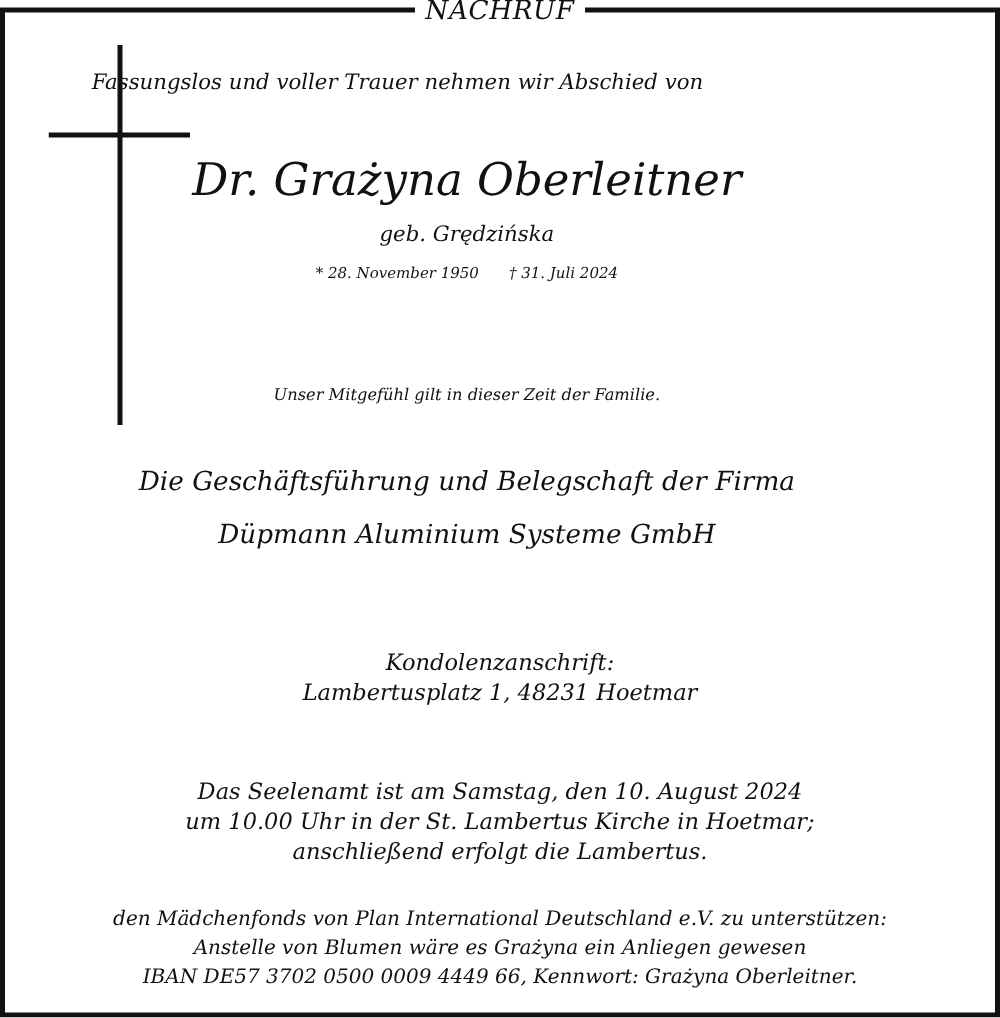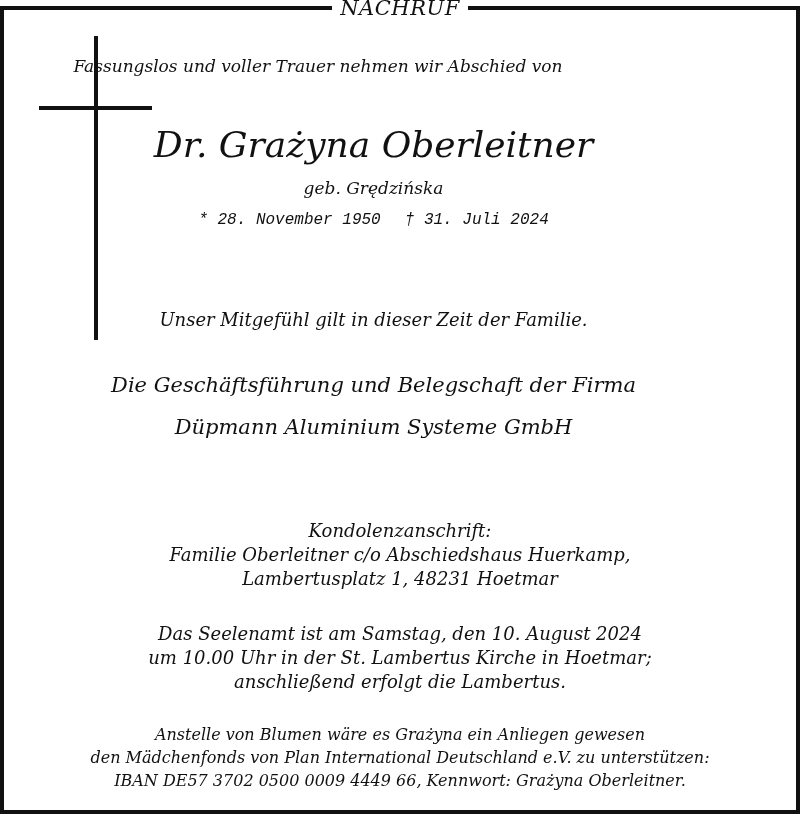--- a/index.html
+++ b/index.html
@@ -9,23 +9,23 @@
            border: 4px solid #111; }
   .header-gap { position: absolute; left: 332px; top: 0; width: 136px; height: 16px; background: #fff; }
   .header { position: absolute; left: 332px; top: -5px; width: 136px; text-align: center;
             font-style: italic; font-size: 21px; letter-spacing: 0.5px; line-height: 26px; }
   .cross-v { position: absolute; left: 94px; top: 36px; width: 4px; height: 304px; background: #111; }
   .cross-h { position: absolute; left: 39px; top: 106px; width: 113px; height: 4px; background: #111; }
   .line { position: absolute; left: 0; width: 747px; text-align: center; font-style: italic; white-space: nowrap; }
   .intro { top: 56px; font-size: 17px; left: 0; width: 636px; }
   .name { top: 124px; font-size: 36px; }
   .geb { top: 178px; font-size: 17px; }
-  .dates { top: 211px; font-size: 16px; font-family: Liberation Mono, monospace; }
+  .dates { top: 211px; font-size: 12px; }
   .dates .sep { display: inline-block; width: 24px; }
-  .sympathy { top: 309px; font-size: 18px; }
+  .sympathy { top: 309px; font-size: 13px; }
   .company1 { top: 373px; font-size: 21px; }
   .company2 { top: 415px; font-size: 21px; }
   .block { position: absolute; left: 0; width: 800px; text-align: center; font-style: italic; font-size: 18px; line-height: 24px; }
   .address { top: 519px; }
   .service { top: 622px; }
   .donation { top: 723px; font-size: 16px; line-height: 23px; }
   .block div { white-space: nowrap; }
 </style>
 </head>
 <body>
@@ -45,27 +45,26 @@
 <div class="line dates">
   <span>* 28. November 1950</span><span class="sep"></span><span>† 31. Juli 2024</span>
 </div>
 
 <div class="line sympathy">Unser Mitgefühl gilt in dieser Zeit der Familie.</div>
 <div class="line company1">Die Geschäftsführung und Belegschaft der Firma</div>
 <div class="line company2">Düpmann Aluminium Systeme GmbH</div>
 
 <div class="block address">
   <div>Kondolenzanschrift:</div>
-  <div>Familie Oberleitner c/o Abschiedshaus Huerkamp,</div>
   <div>Lambertusplatz 1, 48231 Hoetmar</div>
 </div>
 
 <div class="block service">
   <div>Das Seelenamt ist am Samstag, den 10. August 2024</div>
   <div>um 10.00 Uhr in der St. Lambertus Kirche in Hoetmar;</div>
   <div>anschließend erfolgt die Lambertus.</div>
 </div>
 
 <div class="block donation">
+  <div>den Mädchenfonds von Plan International Deutschland e.V. zu unterstützen:</div>
   <div>Anstelle von Blumen wäre es Grażyna ein Anliegen gewesen</div>
-  <div>den Mädchenfonds von Plan International Deutschland e.V. zu unterstützen:</div>
   <div>IBAN DE57 3702 0500 0009 4449 66, Kennwort: Grażyna Oberleitner.</div>
 </div>
 
 </body></html>

